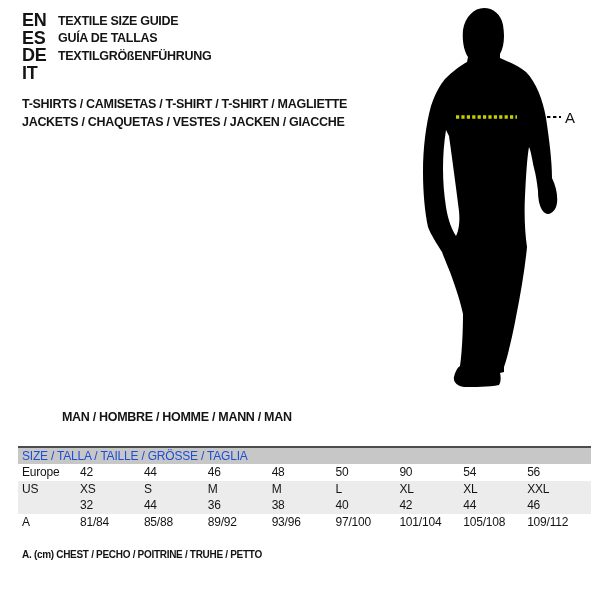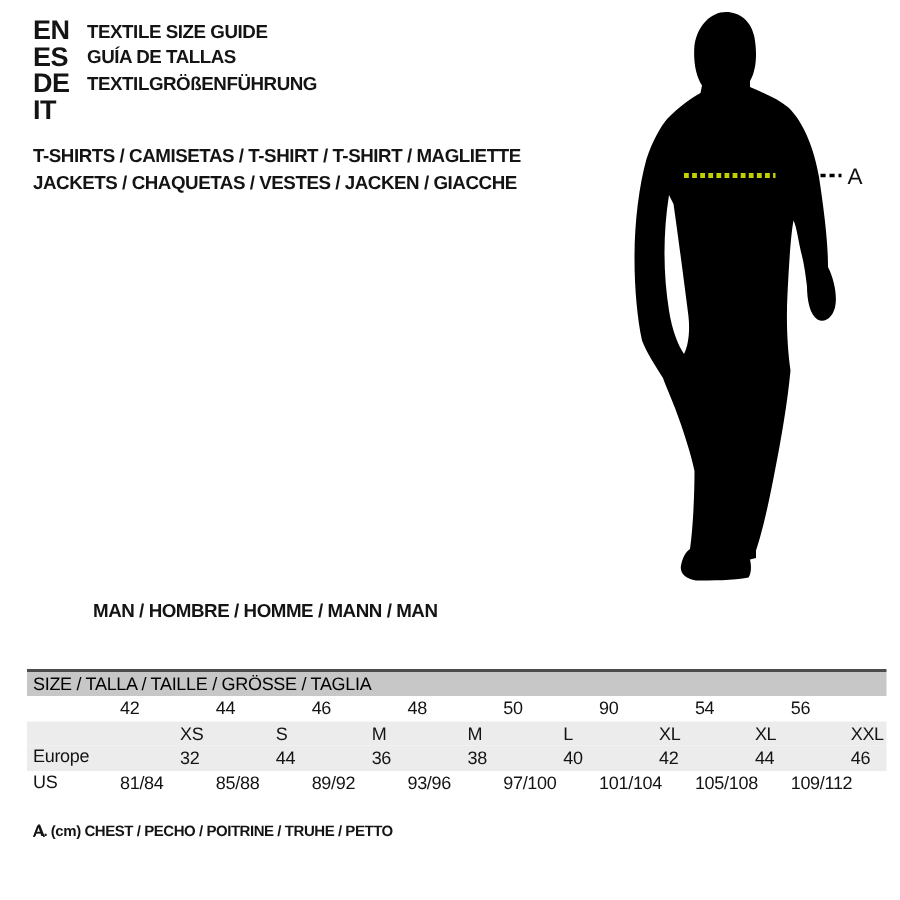--- a/index.html
+++ b/index.html
@@ -18,28 +18,28 @@
 
   
   .categories{left:22px;top:96px;}
   .cat-line{font-size:12.5px;font-weight:bold;letter-spacing:-0.3px;line-height:17.5px;white-space:nowrap;}
 
   
   .figure-svg{left:400px;top:0px;width:200px;height:400px;}
   .figure-a-label{font-family:"Liberation Sans",sans-serif;font-size:15px;fill:#111;}
 
   
-  .section-title{left:22px;top:400px;font-size:12.5px;font-weight:bold;letter-spacing:-0.3px;white-space:nowrap;padding-left:40px;}
+  .section-title{left:22px;top:410px;font-size:12.5px;font-weight:bold;letter-spacing:-0.3px;white-space:nowrap;padding-left:40px;}
 
   
   .size-table{left:18px;top:446px;width:573px;border-top:2px solid #4c4c4c;font-size:12px;}
-  .thead{height:16px;line-height:16px;background:#c7c7c7;padding-left:4px;letter-spacing:-0.2px;color:#000000;white-space:nowrap;}
+  .thead{height:16px;line-height:16px;background:#c7c7c7;padding-left:4px;letter-spacing:-0.2px;color:#1d4ed8;white-space:nowrap;}
   .trow{display:flex;height:16.5px;line-height:16.5px;}
-  .trow.shaded{background:#ececec;gap:40px;}
-  .tlabel{width:58px;padding-left:4px;letter-spacing:-0.2px;margin-top:32px;}
+  .trow.shaded{background:#ececec;}
+  .tlabel{width:58px;padding-left:4px;letter-spacing:-0.2px;}
   .tcell{flex:1;letter-spacing:-0.2px;}
 
   
   .footnote{left:22px;top:549px;font-size:10px;font-weight:bold;letter-spacing:-0.3px;white-space:nowrap;}
 </style>
 </head>
 <body>
 
 <div class="abs lang-list">
   <div class="lang-row">

